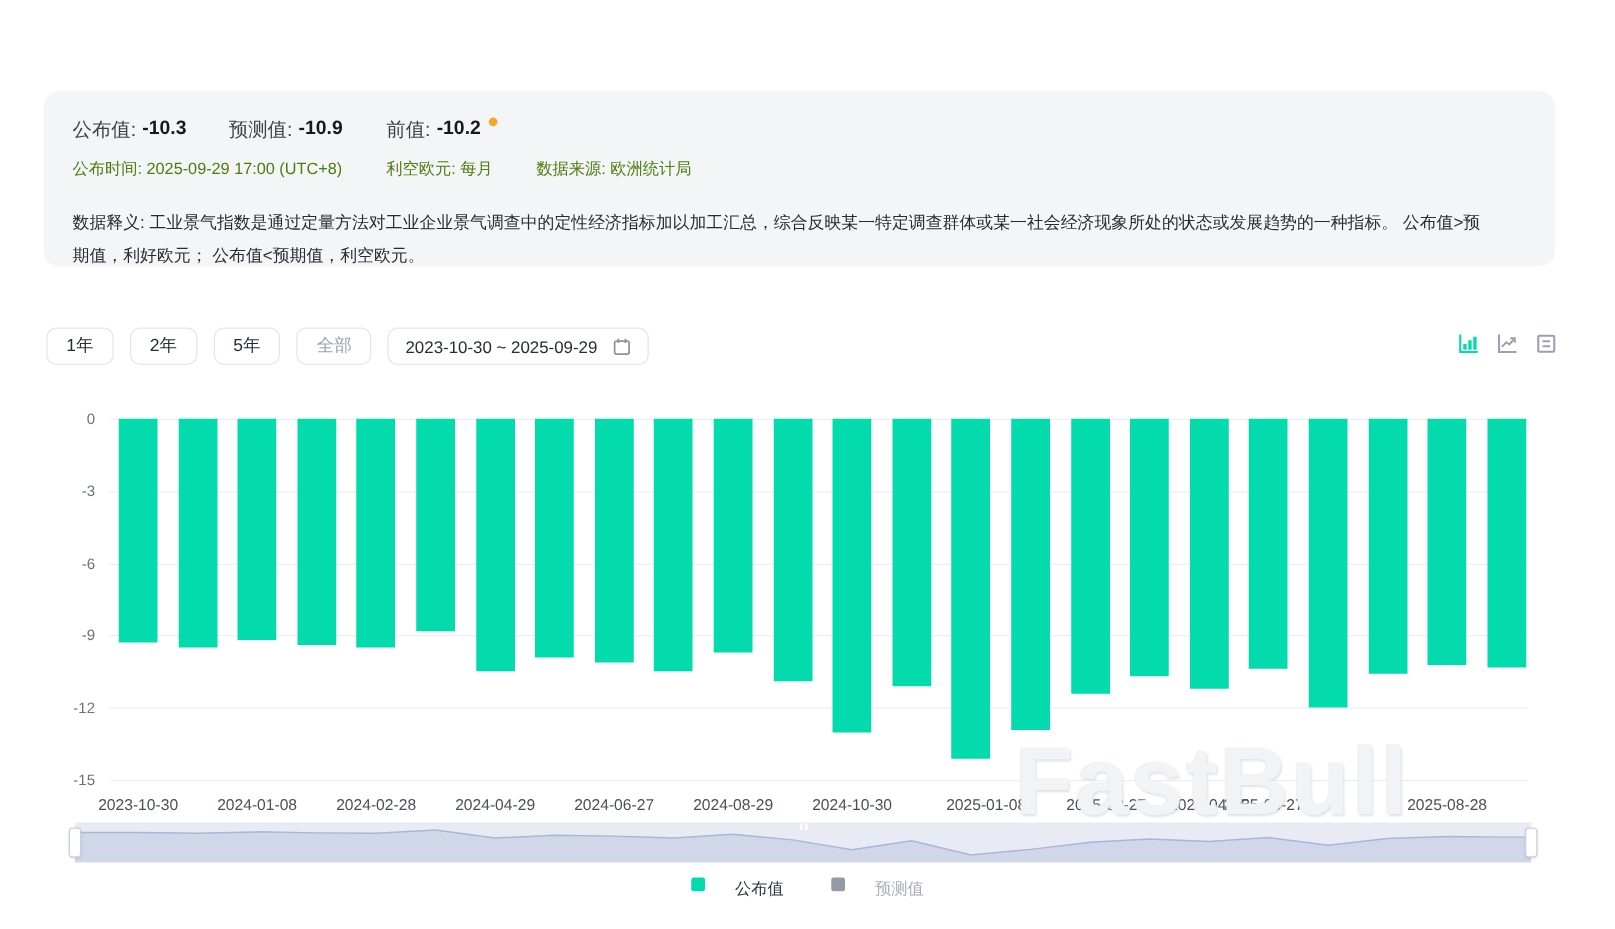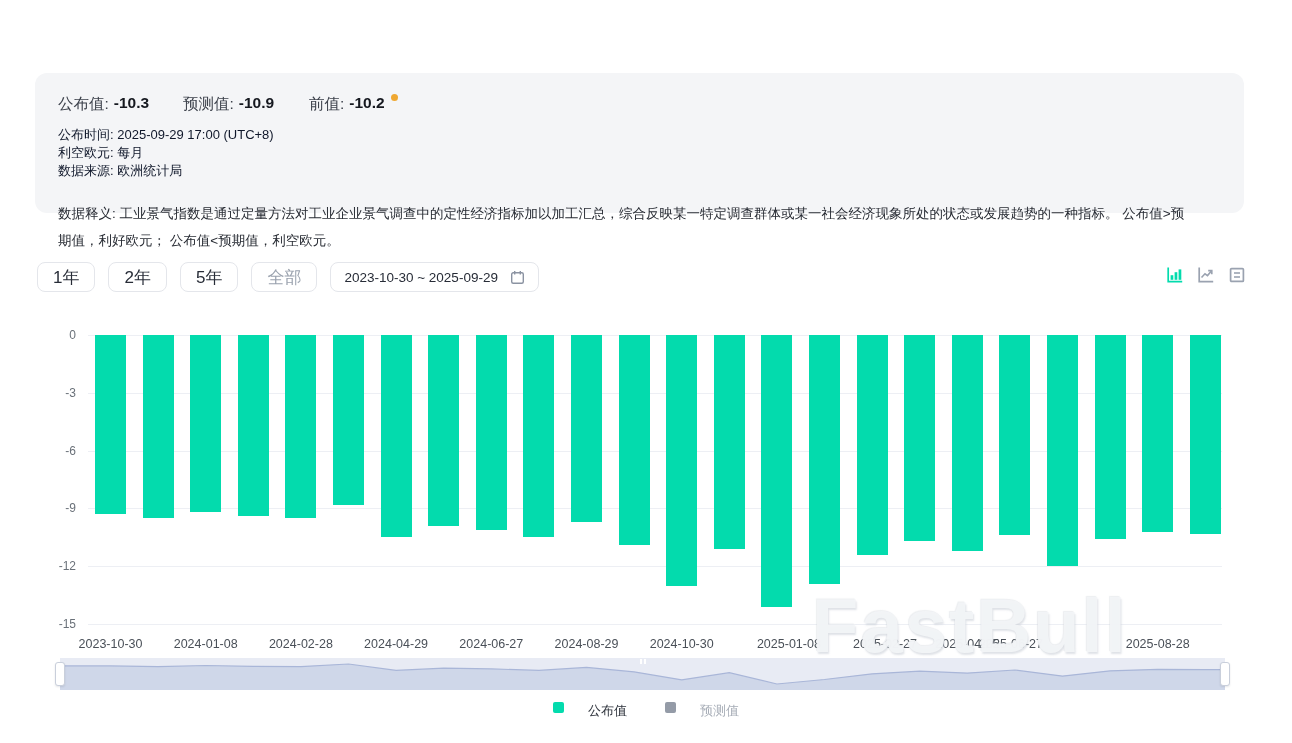--- a/index.html
+++ b/index.html
@@ -17,27 +17,27 @@
   .page{position:relative;width:1292px;height:743px;background:#fff;overflow:hidden;}
 
   .page-title{position:absolute;left:28px;top:31px;font-size:21px;font-weight:bold;color:#191C23;letter-spacing:.5px;}
 
   .infobox{position:absolute;left:35px;top:73px;width:1209px;height:140px;background:#F4F5F7;border-radius:12px;padding:21px 22px 0 23px;}
   .vals{display:flex;align-items:center;font-size:15.5px;color:#3C414B;}
   .val-item{display:flex;align-items:flex-start;}
   .val-item .v{font-weight:bold;color:#15181F;margin-left:5px;}
   .w1{width:125px;}.w2{width:126px;}
   .dot{display:inline-block;width:7px;height:7px;border-radius:50%;background:var(--dot-orange);margin-left:6px;}
-  .meta{display:flex;margin-top:11px;font-size:13px;color:#0f172a;flex-direction:column;}
+  .meta{display:flex;margin-top:11px;font-size:13px;color:#4d7c0f;}
   .m1{width:251px;}.m2{width:120px;}
   .desc{margin-top:20px;width:1132px;font-size:13.5px;line-height:27px;color:#272B33;}
 
   .toolbar{position:absolute;left:37px;top:262px;display:flex;gap:13px;align-items:center;}
   .range-btn{height:30px;padding:0 15px;border:1px solid var(--border);border-radius:8px;background:#fff;
-    font-size:17px;color:#272C37;display:flex;align-items:center;cursor:pointer;font-family:inherit;}
+    font-size:14px;color:#272C37;display:flex;align-items:center;cursor:pointer;font-family:inherit;}
   .range-btn.muted{color:#9AA2AE;}
   .date-btn{height:30px;padding:0 13px;border:1px solid var(--border);border-radius:8px;background:#fff;
     display:flex;gap:12px;align-items:center;font-size:13.5px;color:#272C37;cursor:pointer;}
 
   .chart-tools{position:absolute;left:1166px;top:266px;display:flex;gap:13px;align-items:center;}
   .tool-icon{width:18px;height:18px;cursor:pointer;display:block;}
 
   .chart{position:absolute;left:0;top:310px;width:1292px;height:433px;}
   .gridline{position:absolute;left:88px;width:1134px;height:1px;background:var(--grid);}
   .ytick{position:absolute;left:30px;width:46px;text-align:right;font-size:12px;color:#6A7179;}

